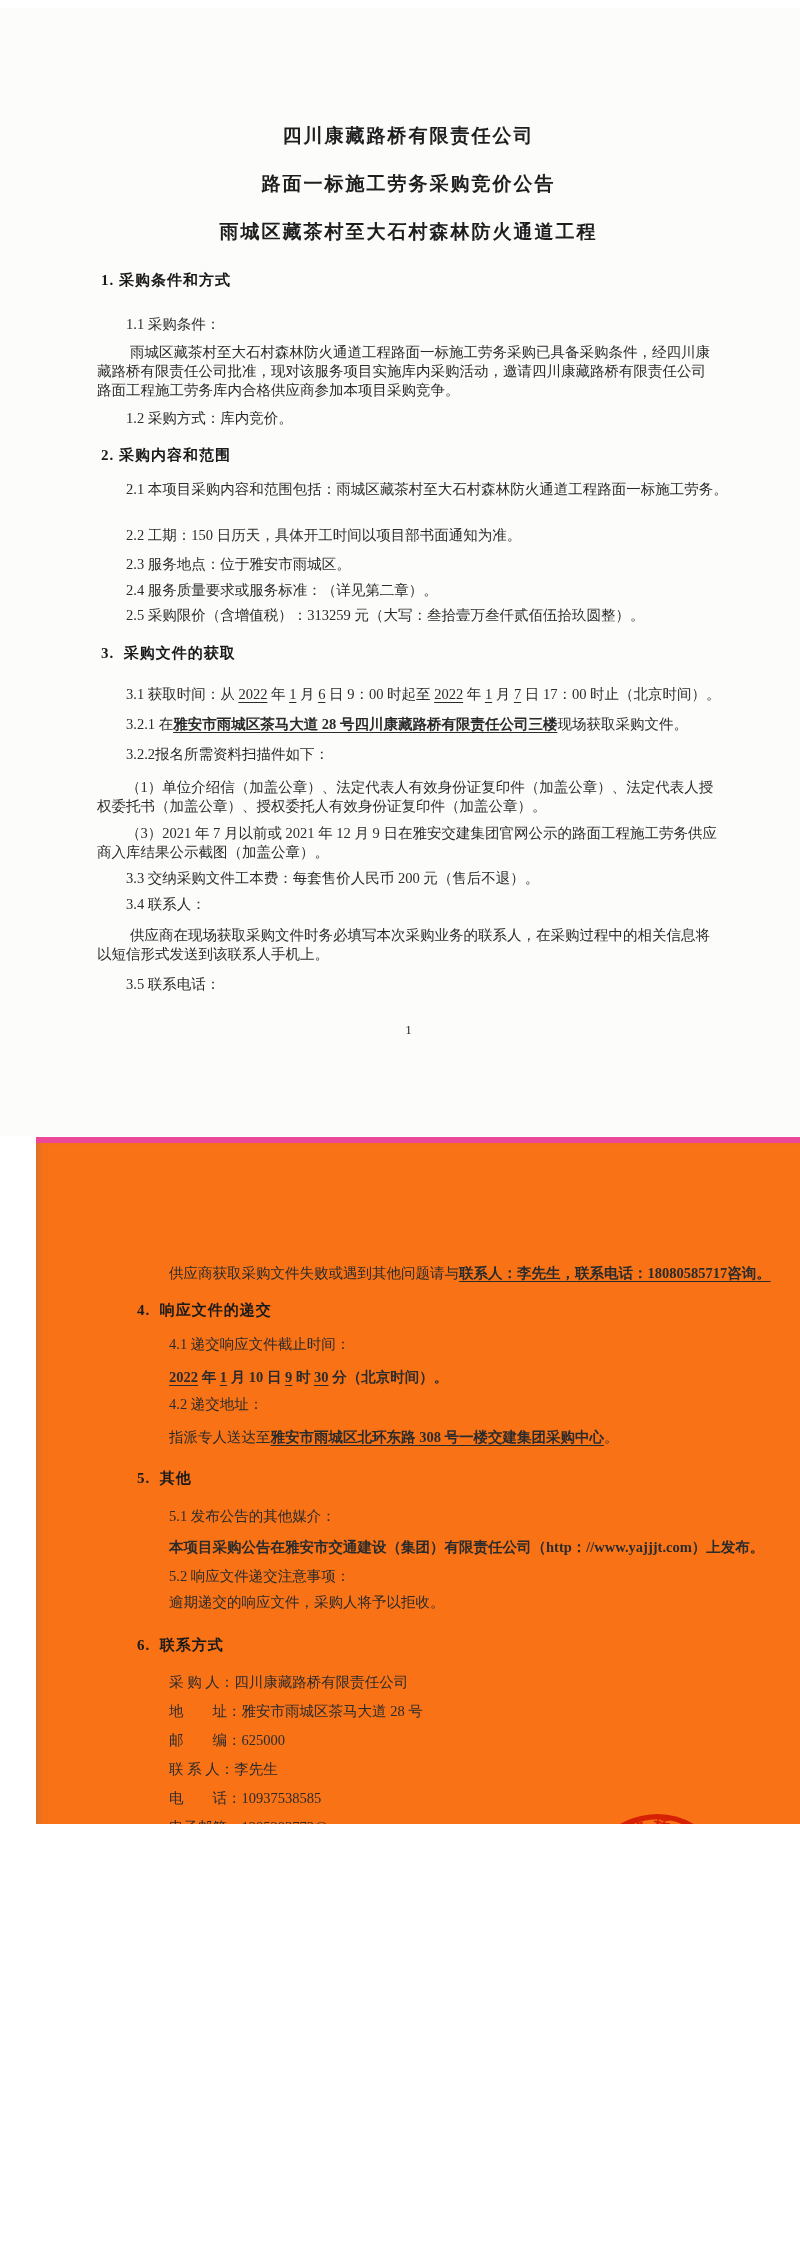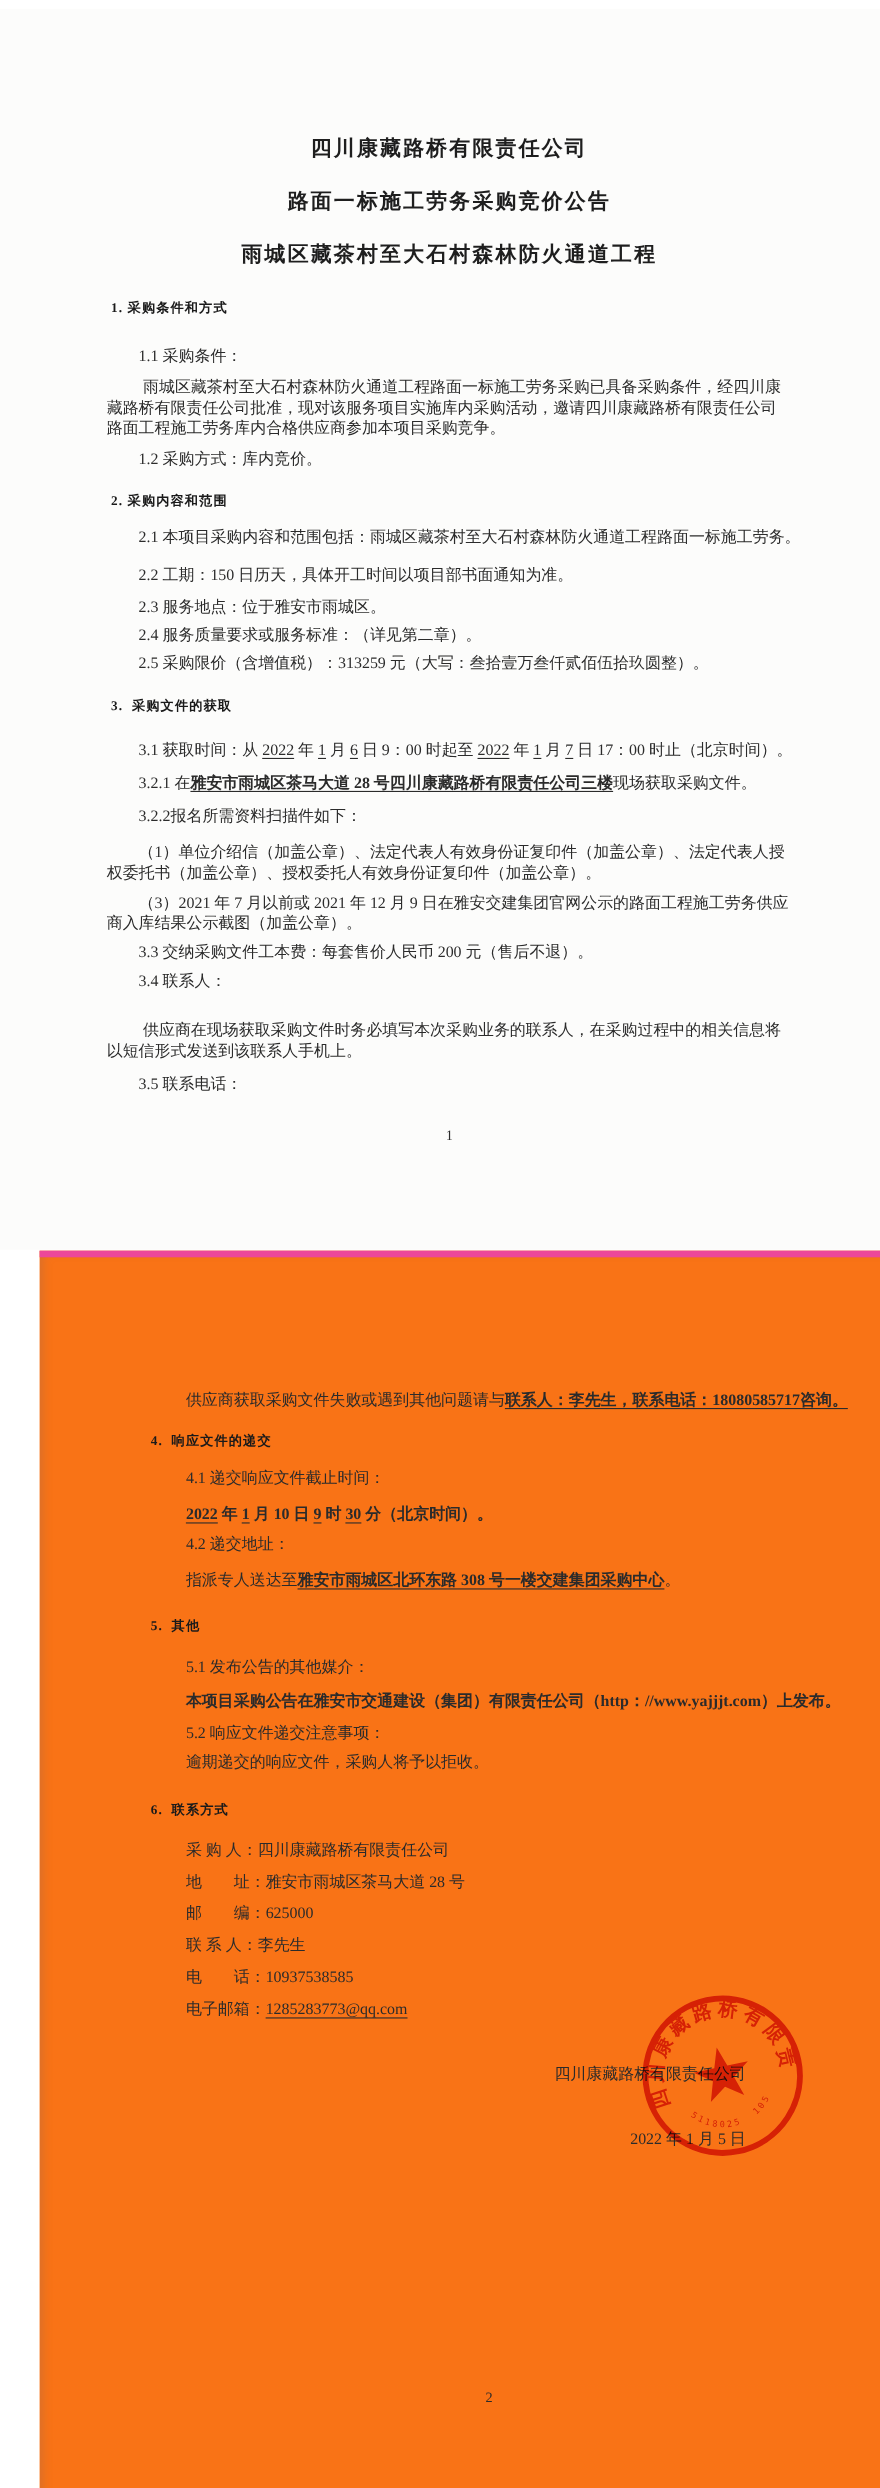--- a/index.html
+++ b/index.html
@@ -1,27 +1,27 @@
 <!DOCTYPE html>
 <html><head>
 <meta charset="utf-8">
 <style>
   html,body{margin:0;padding:0;background:#ffffff;}
-  .scan{position:relative;width:800px;height:2262px;background:#ffffff;overflow:hidden;
+  .scan{position:relative;width:800px;height:1824px;background:#ffffff;overflow:hidden;
         font-family:"Liberation Serif","DejaVu Serif",serif;color:#2b2b2b;}
   .page{position:absolute;left:0;width:800px;}
   .page1{top:8px;height:1128px;background:#fcfcfb;}
   .page2{top:1137px;height:1125px;background:#f97316;border-top:6px solid #ec4899;
          box-shadow:inset 8px 0 10px -6px rgba(110,100,110,.28);margin-left:36px;}
   .content{padding:0 80px 0 97px;font-size:14.5px;line-height:19px;}
   .p1c{padding-top:117px;}
   .p2c{padding-top:121px;}
   .doc-title{text-align:center;font-family:"Liberation Sans","DejaVu Sans",sans-serif;
              font-weight:bold;font-size:19px;line-height:21px;letter-spacing:2px;color:#1e1e1e;}
-  .h{font-size:12px;font-weight:bold;line-height:24px;letter-spacing:1px;color:#1a1a1a;
+  .h{font-size:15px;font-weight:bold;line-height:24px;letter-spacing:1px;color:#1a1a1a;
      margin-left:4px;white-space:pre;}
   .it{text-indent:29px;}
   .para{text-indent:33px;}
   .ind{margin-left:36px;}
   .nw{white-space:nowrap;}
   .u{text-decoration:underline;text-underline-offset:3px;text-decoration-thickness:1px;}
   .bu{font-weight:bold;text-decoration:underline;text-underline-offset:3px;}
   .bold{font-weight:bold;}
   .pgnum{text-align:center;font-size:13px;}
   .crow{margin-left:36px;}
@@ -41,38 +41,38 @@
       <div class="doc-title" style="margin-top:27px">路面一标施工劳务采购竞价公告</div>
       <div class="doc-title" style="margin-top:27px">雨城区藏茶村至大石村森林防火通道工程</div>
 
       <div class="h" style="margin-top:26px">1. 采购条件和方式</div>
       <div class="it nw" style="margin-top:23px">1.1 采购条件：</div>
       <div class="para" style="margin-top:9px">雨城区藏茶村至大石村森林防火通道工程路面一标施工劳务采购已具备采购条件，经四川康藏路桥有限责任公司批准，现对该服务项目实施库内采购活动，邀请四川康藏路桥有限责任公司路面工程施工劳务库内合格供应商参加本项目采购竞争。</div>
       <div class="it nw" style="margin-top:9px">1.2 采购方式：库内竞价。</div>
 
       <div class="h" style="margin-top:15px">2. 采购内容和范围</div>
       <div class="it nw" style="margin-top:13px">2.1 本项目采购内容和范围包括：雨城区藏茶村至大石村森林防火通道工程路面一标施工劳务。</div>
-      <div class="it nw" style="margin-top:15px">2.2 工期：150 日历天，具体开工时间以项目部书面通知为准。</div>
+      <div class="it nw" style="margin-top:27px">2.2 工期：150 日历天，具体开工时间以项目部书面通知为准。</div>
       <div class="it nw" style="margin-top:10px">2.3 服务地点：位于雅安市雨城区。</div>
       <div class="it nw" style="margin-top:7px">2.4 服务质量要求或服务标准：（详见第二章）。</div>
       <div class="it nw" style="margin-top:6px">2.5 采购限价（含增值税）：313259 元（大写：叁拾壹万叁仟贰佰伍拾玖圆整）。</div>
 
       <div class="h" style="margin-top:16px">3.  采购文件的获取</div>
       <div class="it nw" style="margin-top:20px">
         <span>3.1 获取时间：从 </span><span class="u">2022</span><span> 年 </span><span class="u">1</span><span> 月 </span><span class="u">6</span><span> 日 9：00 时起至 </span><span class="u">2022</span><span> 年 </span><span class="u">1</span><span> 月 </span><span class="u">7</span><span> 日 17：00 时止（北京时间）。</span>
       </div>
       <div class="it nw" style="margin-top:11px">
         <span>3.2.1 在</span><span class="bu">雅安市雨城区茶马大道 28 号四川康藏路桥有限责任公司三楼</span><span>现场获取采购文件。</span>
       </div>
       <div class="it nw" style="margin-top:11px">3.2.2报名所需资料扫描件如下：</div>
       <div class="it" style="margin-top:14px">（1）单位介绍信（加盖公章）、法定代表人有效身份证复印件（加盖公章）、法定代表人授权委托书（加盖公章）、授权委托人有效身份证复印件（加盖公章）。</div>
       <div class="it" style="margin-top:8px">（3）2021 年 7 月以前或 2021 年 12 月 9 日在雅安交建集团官网公示的路面工程施工劳务供应商入库结果公示截图（加盖公章）。</div>
       <div class="it nw" style="margin-top:7px">3.3 交纳采购文件工本费：每套售价人民币 200 元（售后不退）。</div>
       <div class="it nw" style="margin-top:7px">3.4 联系人：</div>
-      <div class="para" style="margin-top:26px">供应商在现场获取采购文件时务必填写本次采购业务的联系人，在采购过程中的相关信息将以短信形式发送到该联系人手机上。</div>
+      <div class="para" style="margin-top:12px">供应商在现场获取采购文件时务必填写本次采购业务的联系人，在采购过程中的相关信息将以短信形式发送到该联系人手机上。</div>
       <div class="it nw" style="margin-top:11px">3.5 联系电话：</div>
       <div class="pgnum" style="margin-top:26px">1</div>
     </div>
   </div>
 
   <div class="page page2">
     <div class="content p2c">
       <div class="ind nw">
         <span>供应商获取采购文件失败或遇到其他问题请与</span><span class="bu">联系人：李先生，联系电话：18080585717咨询。</span>
       </div>

